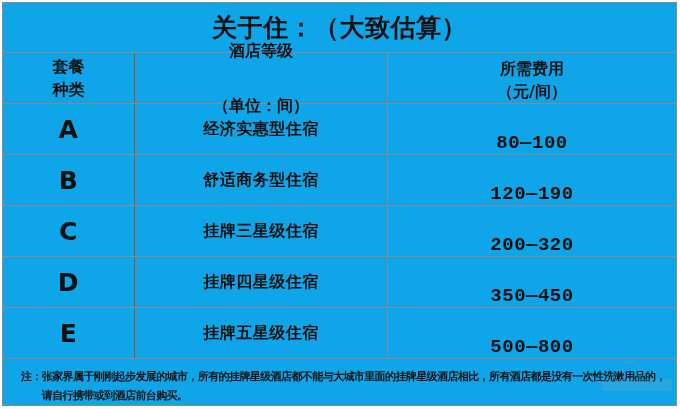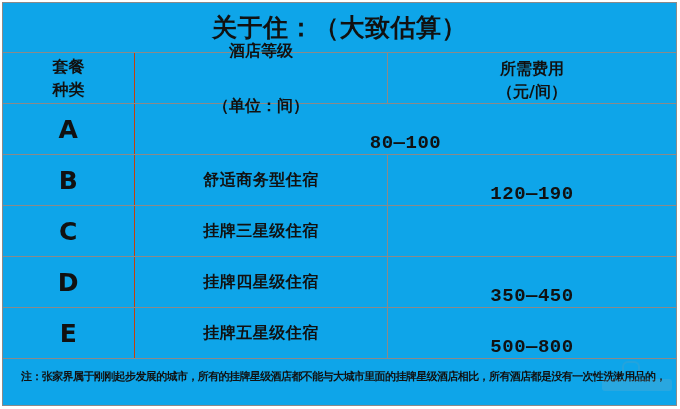--- a/index.html
+++ b/index.html
@@ -106,50 +106,53 @@
       <span>（单位：间）</span>
     </div>
     <div class="cell c3">
       <span>所需费用</span>
       <span>（元/间）</span>
     </div>
   </div>
 
   <div class="trow data-row">
     <div class="cell c1 type-cell">A</div>
+    <div class="cell c2 grade-cell">经济实惠型住宿</div>
     <div class="cell c3 cost-cell">80—100</div>
   </div>
 
   <div class="trow data-row">
     <div class="cell c1 type-cell">B</div>
     <div class="cell c2 grade-cell">舒适商务型住宿</div>
     <div class="cell c3 cost-cell">120—190</div>
   </div>
 
   <div class="trow data-row">
     <div class="cell c1 type-cell">C</div>
     <div class="cell c2 grade-cell">挂牌三星级住宿</div>
+    <div class="cell c3 cost-cell">200—320</div>
   </div>
 
   <div class="trow data-row">
     <div class="cell c1 type-cell">D</div>
     <div class="cell c2 grade-cell">挂牌四星级住宿</div>
     <div class="cell c3 cost-cell">350—450</div>
   </div>
 
   <div class="trow data-row">
     <div class="cell c1 type-cell">E</div>
     <div class="cell c2 grade-cell">挂牌五星级住宿</div>
     <div class="cell c3 cost-cell">500—800</div>
   </div>
 
   <div class="note-row">
     <span class="note-label">注：</span>
     <span class="note-lines">
       <span class="note-line">张家界属于刚刚起步发展的城市，所有的挂牌星级酒店都不能与大城市里面的挂牌星级酒店相比，所有酒店都是没有一次性洗漱用品的，</span>
+      <span class="note-line">请自行携带或到酒店前台购买。</span>
     </span>
   </div>
 
 </div>
 
 <div class="watermark">
   <span class="wm-icon"></span>
   <span class="wm-bar"></span>
 </div>
 

